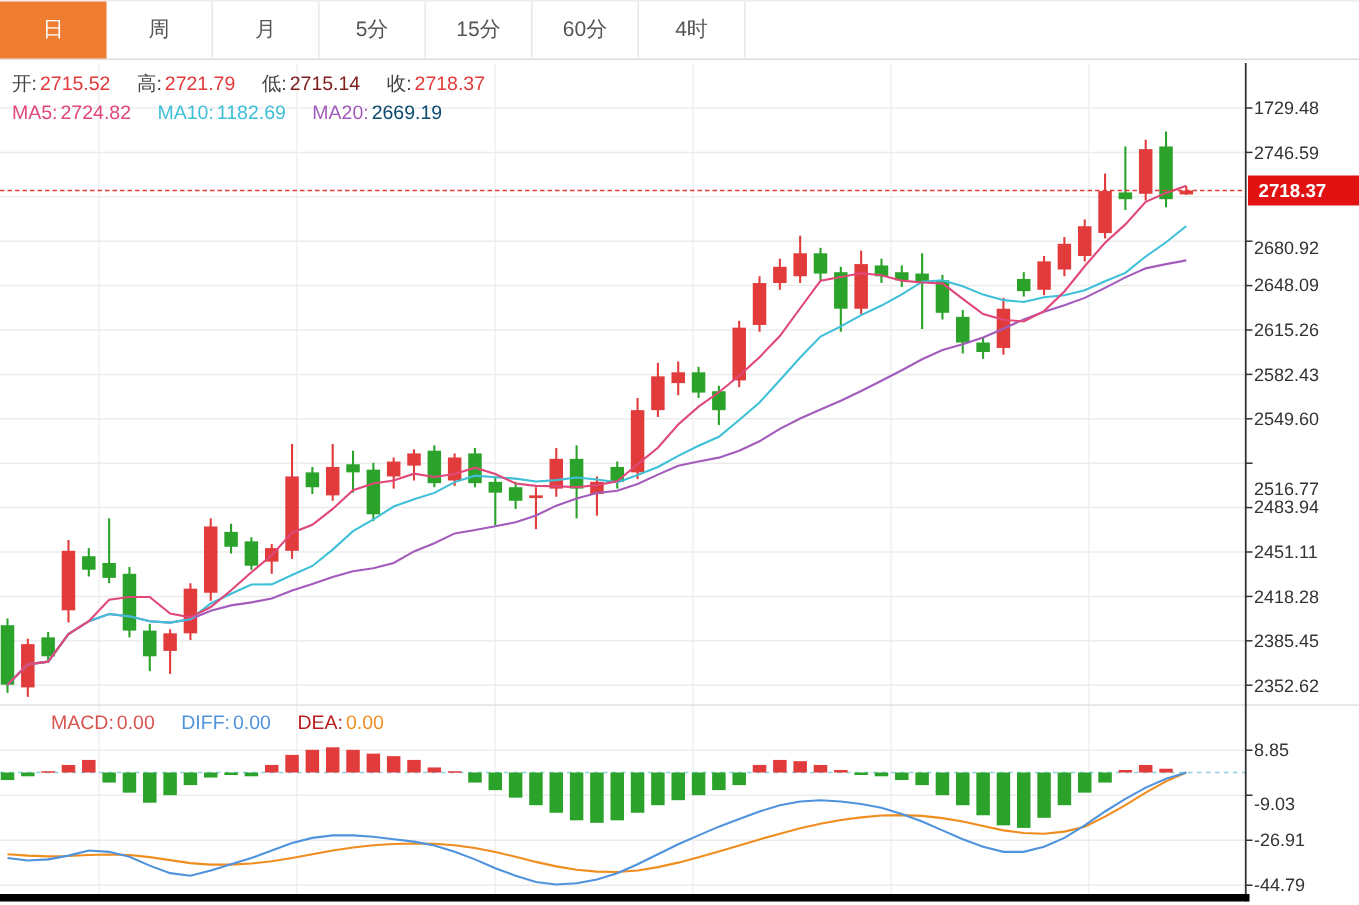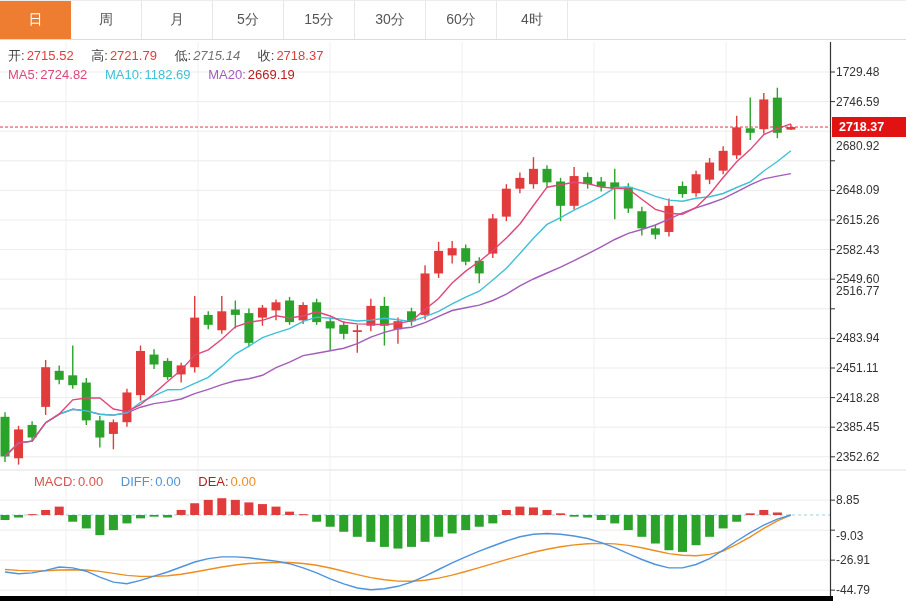--- a/index.html
+++ b/index.html
@@ -29,21 +29,20 @@
 <body>
 
 <div id="app">
 
   <div class="tabbar">
       <div class="tab active">日</div>
       <div class="tab">周</div>
       <div class="tab">月</div>
       <div class="tab">5分</div>
       <div class="tab">15分</div>
-      <div class="tab">30分</div>
       <div class="tab">60分</div>
       <div class="tab">4时</div>
     </div>
 
   <svg id="chart-svg" width="906" height="603" viewBox="0 0 906 603">
       <g>
         <line x1="66" y1="42" x2="66" y2="596" stroke="#f0f0f0" stroke-width="1"></line>
         <line x1="198" y1="42" x2="198" y2="596" stroke="#f0f0f0" stroke-width="1"></line>
         <line x1="330" y1="42" x2="330" y2="596" stroke="#f0f0f0" stroke-width="1"></line>
         <line x1="462" y1="42" x2="462" y2="596" stroke="#f0f0f0" stroke-width="1"></line>
@@ -277,47 +276,47 @@
         <line x1="830" y1="590.1510067114094" x2="835" y2="590.1510067114094" stroke="#333333" stroke-width="1"></line>
       </g>
       <rect x="0" y="596" width="833" height="5" fill="#000"></rect>
     </svg>
 
   <div class="chart-surface"></div>
 
   <div class="row" style="left:8px;top:47px;">
     <span class="lbl">开:</span><span id="v-open" class="gap" style="color: rgb(226, 59, 59);">2715.52</span>
     <span class="lbl">高:</span><span id="v-high" class="gap" style="color: rgb(226, 59, 59);">2721.79</span>
-    <span class="lbl">低:</span><span id="v-low" class="gap" style="color: #737373; font-style: italic;">2715.14</span>
+    <span class="lbl">低:</span><span id="v-low" class="gap" style="color: #7f1d1d;">2715.14</span>
     <span class="lbl">收:</span><span id="v-close" style="color: rgb(226, 59, 59);">2718.37</span>
   </div>
 
   <div class="row" style="left:8px;top:67px;">
     <span id="ma5l" style="color: rgb(224, 72, 122);">MA5:</span><span id="ma5v" class="gap" style="color: rgb(224, 72, 122);">2724.82</span>
     <span id="ma10l" style="color: rgb(63, 192, 216);">MA10:</span><span id="ma10v" class="gap" style="color: rgb(63, 192, 216);">1182.69</span>
-    <span id="ma20l" style="color: rgb(163, 92, 187);">MA20:</span><span id="ma20v" style="color: #b91c1c;">2669.19</span>
+    <span id="ma20l" style="color: rgb(163, 92, 187);">MA20:</span><span id="ma20v" style="color: #0c4a6e;">2669.19</span>
   </div>
 
   <div class="row" style="left:34px;top:474px;">
     <span id="macdl" style="color: rgb(217, 83, 79);">MACD:</span><span id="macdv" class="gap" style="color: rgb(217, 83, 79);">0.00</span>
     <span id="diffl" style="color: rgb(79, 147, 221);">DIFF:</span><span id="diffv" class="gap" style="color: rgb(79, 147, 221);">0.00</span>
     <span id="deal" style="color: #b91c1c;">DEA:</span><span id="deav" style="color: rgb(239, 141, 31);">0.00</span>
   </div>
 
   <div class="price-tag">2718.37</div>
 
   <div id="axis-labels">
       <div class="axlab" style="top: 64px;">1729.48</div>
       <div class="axlab" style="top: 93.6px;">2746.59</div>
-      <div class="axlab" style="top: 138px;">2680.92</div>
+      <div class="axlab" style="top: 157px;">2680.92</div>
       <div class="axlab" style="top: 182.4px;">2648.09</div>
       <div class="axlab" style="top: 212px;">2615.26</div>
       <div class="axlab" style="top: 241.6px;">2582.43</div>
       <div class="axlab" style="top: 271.2px;">2549.60</div>
-      <div class="axlab" style="top: 283px;">2516.77</div>
+      <div class="axlab" style="top: 318px;">2516.77</div>
       <div class="axlab" style="top: 330.4px;">2483.94</div>
       <div class="axlab" style="top: 360px;">2451.11</div>
       <div class="axlab" style="top: 389.6px;">2418.28</div>
       <div class="axlab" style="top: 419.2px;">2385.45</div>
       <div class="axlab" style="top: 448.8px;">2352.62</div>
       <div class="axlab" style="top: 492.151px;">8.85</div>
       <div class="axlab" style="top: 528px;">-9.03</div>
       <div class="axlab" style="top: 552.151px;">-26.91</div>
       <div class="axlab" style="top: 582.151px;">-44.79</div>
     </div>

